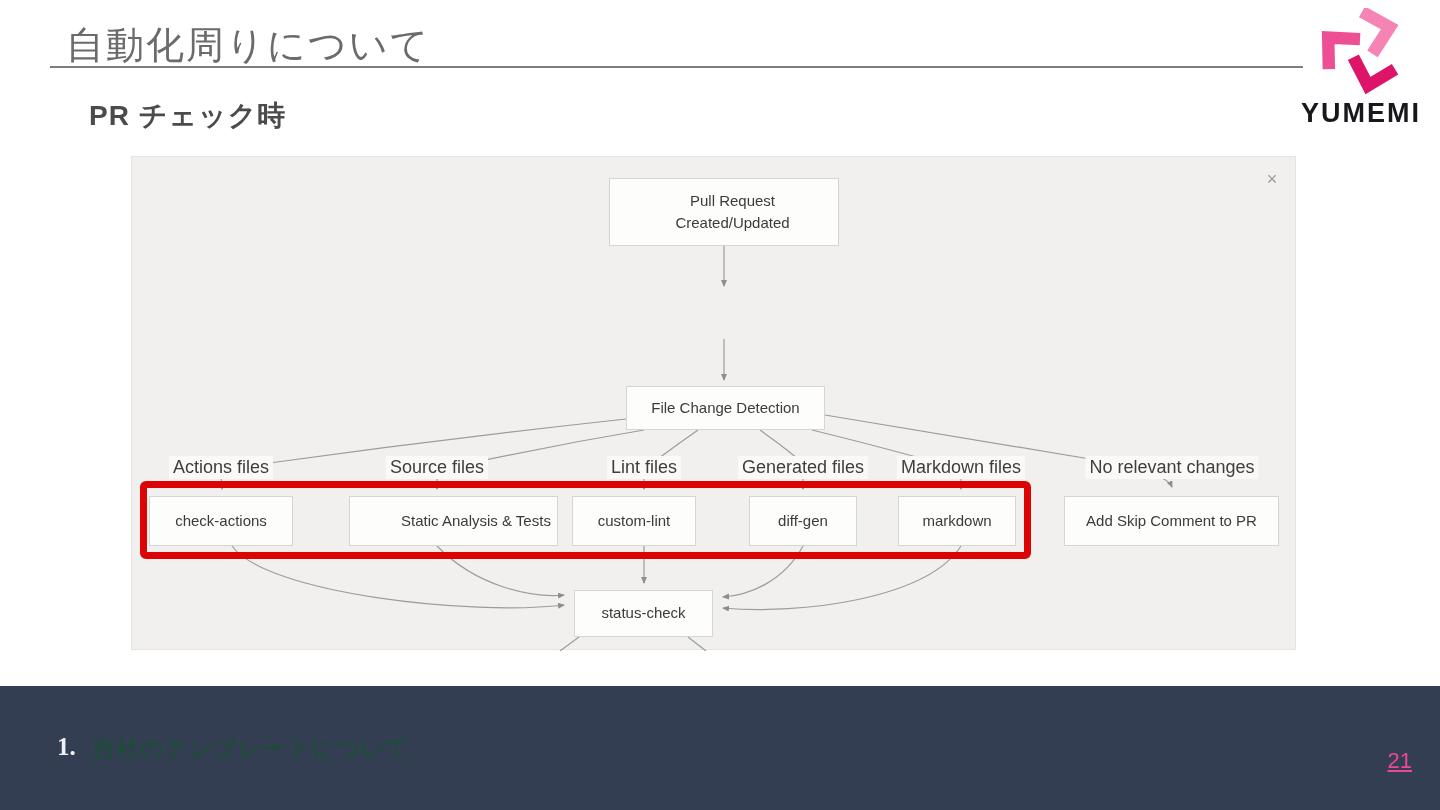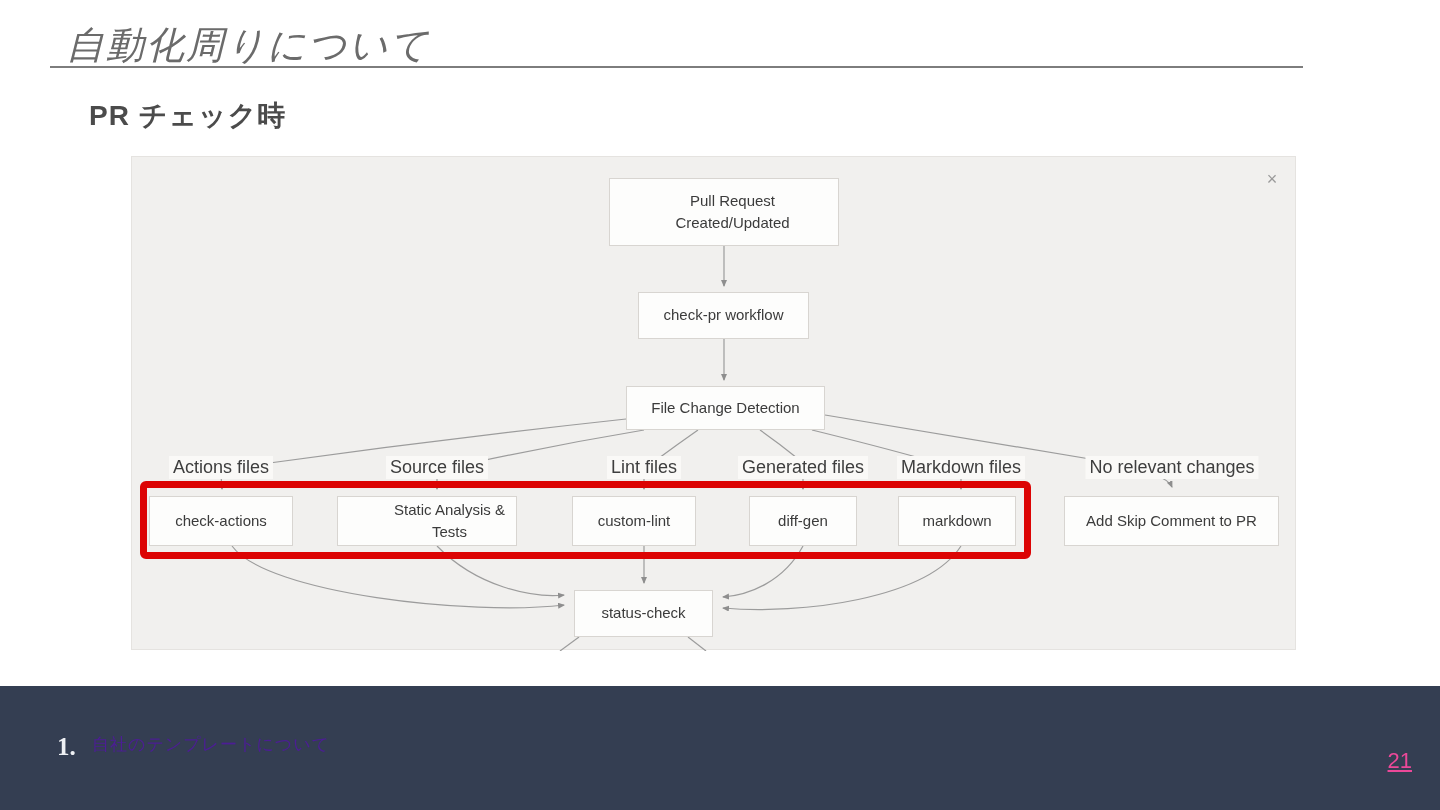--- a/index.html
+++ b/index.html
@@ -1,21 +1,21 @@
 <!DOCTYPE html>
 <html><head>
 <meta charset="utf-8">
 <style>
   html,body{margin:0;padding:0;background:#ffffff;}
   .slide{position:relative;width:1440px;height:810px;background:#ffffff;overflow:hidden;
          font-family:"Liberation Sans",sans-serif;}
 
   
   .title{position:absolute;left:66px;top:20px;font-family:"Liberation Serif","DejaVu Serif",serif;
-         font-size:38px;letter-spacing:2px;color:#6b6b6b;font-weight:400;font-style:italic;}
+         font-size:38px;letter-spacing:2px;color:#6b6b6b;font-weight:400;}
   .title-rule{position:absolute;left:50px;top:66px;width:1253px;height:2px;background:#7d7d7d;}
   .subtitle{position:absolute;left:89px;top:97px;font-size:28px;font-weight:bold;
             color:#4b4b4b;letter-spacing:1px;}
 
   
   .logo{position:absolute;left:1286px;top:8px;width:150px;text-align:center;}
   .logo svg{display:block;margin:0 auto;}
   .logo-text{margin-top:2px;font-size:27px;font-weight:bold;letter-spacing:2px;color:#16181c;
              font-family:"Liberation Sans",sans-serif;}
 
@@ -31,32 +31,42 @@
   .red-frame{position:absolute;left:8px;top:324px;width:891px;height:78px;
              border:7px solid #dc0404;border-radius:6px;box-sizing:border-box;}
   .close{position:absolute;left:1128px;top:10px;font-size:18px;color:#9a9a9a;
          width:24px;height:24px;text-align:center;line-height:24px;cursor:default;}
 
   
   .footer{position:absolute;left:0;top:686px;width:1440px;height:124px;background:#343e52;}
   .footer-num{position:absolute;left:57px;top:733px;font-family:"Liberation Serif","DejaVu Serif",serif;
               font-size:25px;font-weight:600;color:#eef0f4;}
   .footer-text{position:absolute;left:92px;top:733px;font-family:Liberation Serif, serif;
-               font-size:17px;color:#4c1d95;letter-spacing:1px;}
+               font-size:23px;color:#14532d;letter-spacing:1px;}
   .page-num{position:absolute;right:28px;top:748px;font-size:22px;color:#ec4899;text-decoration:underline;}
 </style>
 </head>
 <body>
 
 <div class="slide">
 
   <div class="title">自動化周りについて</div>
   <div class="title-rule"></div>
   <div class="subtitle">PR チェック時</div>
 
+  <div class="logo">
+    <svg width="96" height="88" viewBox="0 0 100 92">
+      <g fill="none" stroke-linecap="butt" stroke-linejoin="miter" stroke-width="13">
+        <path d="M51,4 L80,20 L62,48" stroke="#f584b5"></path>
+        <path d="M16.4,64 L15.7,30.9 L49,32.5" stroke="#ee4f94"></path>
+        <path d="M85.6,64 L57.3,81.1 L42,51.5" stroke="#de1468"></path>
+      </g>
+    </svg>
+    <div class="logo-text">YUMEMI</div>
+  </div>
 
   <div class="diagram">
 
     <svg class="edges" viewBox="0 0 1165 494">
       <defs>
         <marker id="arr" markerWidth="8" markerHeight="8" refX="6" refY="3" orient="auto" markerUnits="userSpaceOnUse">
           <path d="M0,0 L7,3 L0,6 Z" fill="#8e8e8e"></path>
         </marker>
       </defs>
       <g stroke="#9c9c9c" stroke-width="1.2" fill="none">
@@ -84,32 +94,31 @@
         <path d="M671,389 C652,424 618,438 591,440" marker-end="url(#arr)"></path>
         <path d="M829,389 C795,442 668,458 591,451" marker-end="url(#arr)"></path>
 
         <path d="M447,480 L428,494"></path>
         <path d="M556,480 L574,494"></path>
       </g>
     </svg>
 
     <div class="node" style="left:477px;top:21px;width:230px;height:68px;padding-left:17px;">Pull Request
 Created/Updated</div>
-    <div class="node" style="left:506px;top:135px;width:171px;height:47px;">check-pr workflow</div>
     <div class="node" style="left:494px;top:229px;width:199px;height:44px;">File Change Detection</div>
 
     <div class="elabel" style="left:89px;top:299px;">Actions files</div>
     <div class="elabel" style="left:305px;top:299px;">Source files</div>
     <div class="elabel" style="left:512px;top:299px;">Lint files</div>
     <div class="elabel" style="left:671px;top:299px;">Generated files</div>
     <div class="elabel" style="left:829px;top:299px;">Markdown files</div>
     <div class="elabel" style="left:1040px;top:299px;">No relevant changes</div>
 
     <div class="node" style="left:17px;top:339px;width:144px;height:50px;">check-actions</div>
-    <div class="node" style="left:205px;top:339px;width:180px;height:50px;padding-left:45px;">Static Analysis &amp; Tests</div>
+    <div class="node" style="left:217px;top:339px;width:209px;height:50px;padding-left:45px;">Static Analysis &amp; Tests</div>
     <div class="node" style="left:440px;top:339px;width:124px;height:50px;">custom-lint</div>
     <div class="node" style="left:617px;top:339px;width:108px;height:50px;">diff-gen</div>
     <div class="node" style="left:766px;top:339px;width:118px;height:50px;">markdown</div>
     <div class="node" style="left:932px;top:339px;width:215px;height:50px;">Add Skip Comment to PR</div>
 
     <div class="red-frame"></div>
 
     <div class="node" style="left:442px;top:433px;width:139px;height:47px;">status-check</div>
 
     <div class="close">×</div>

